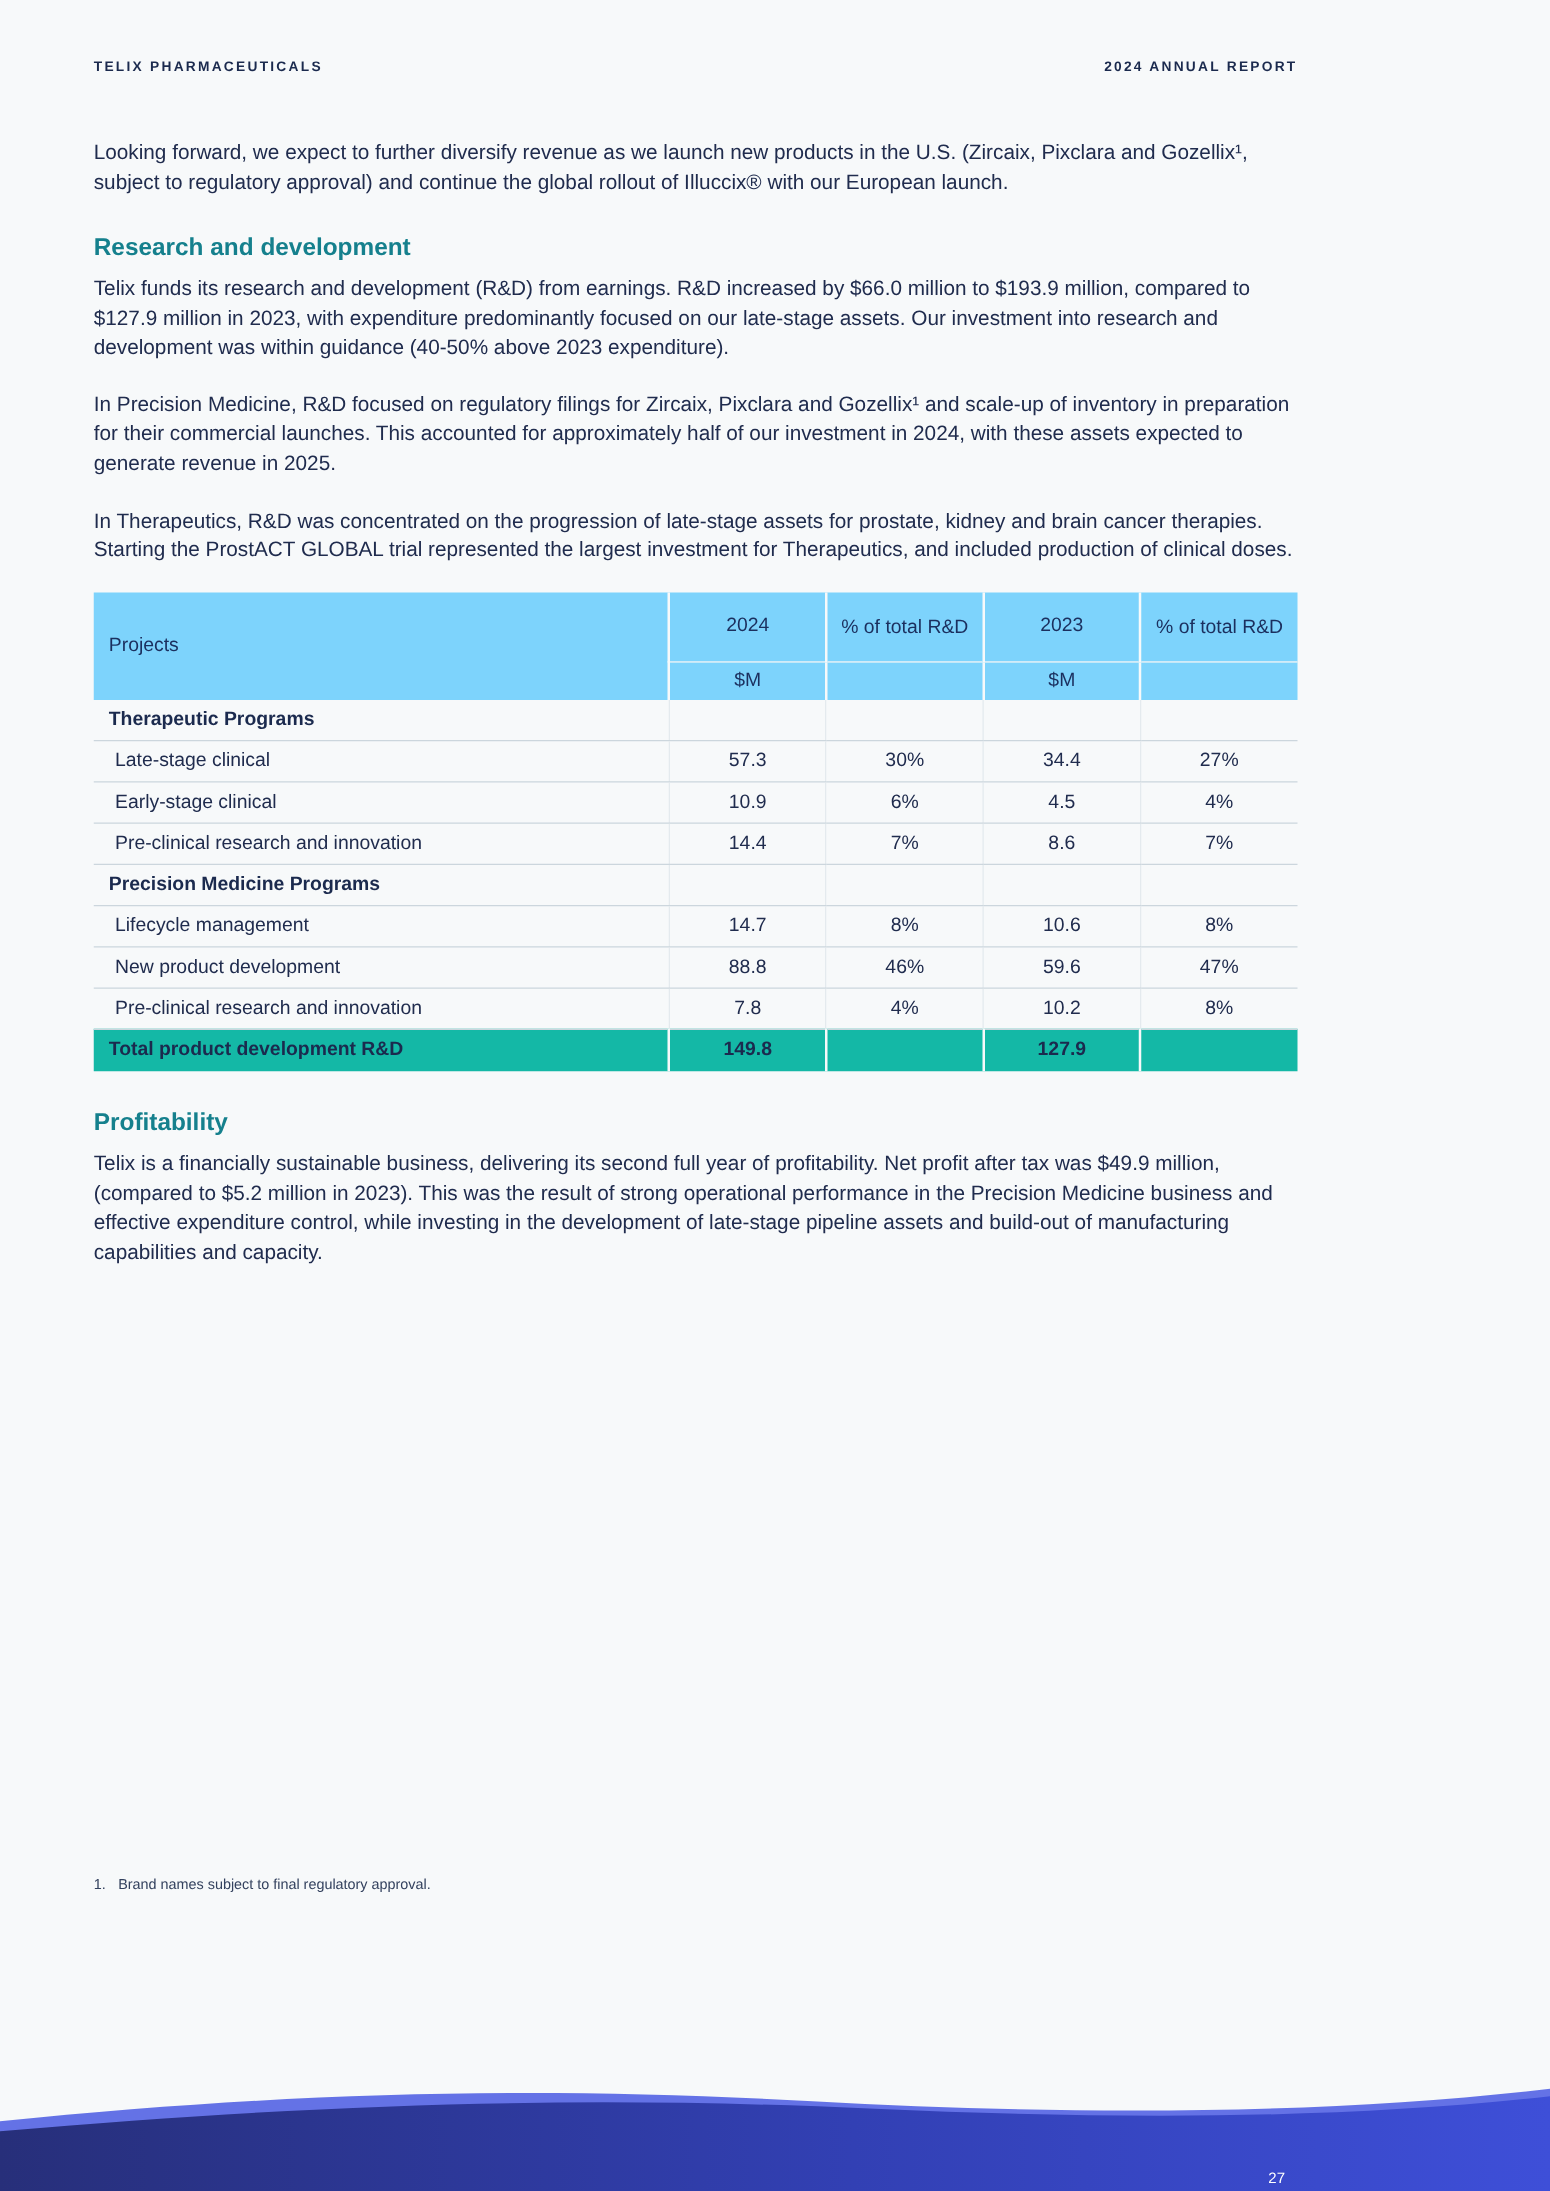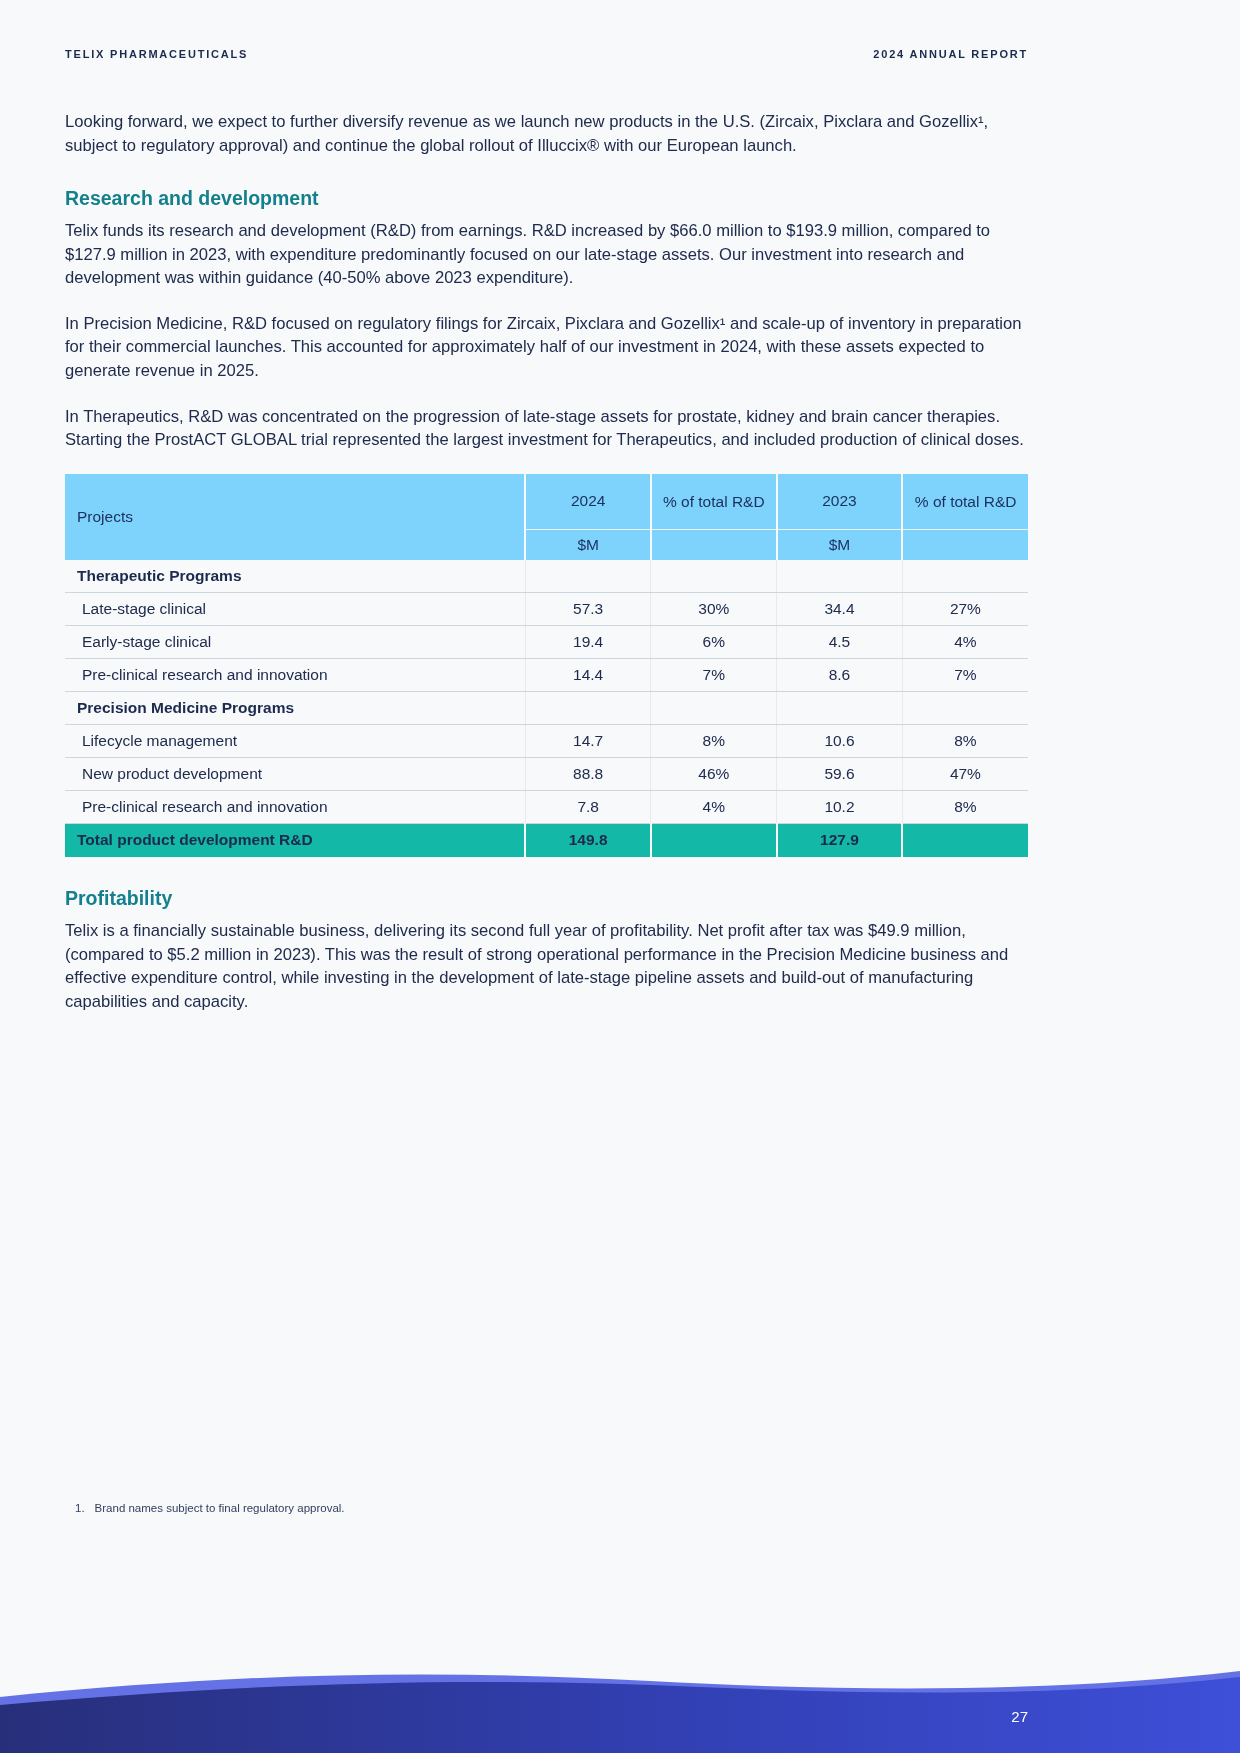--- a/index.html
+++ b/index.html
@@ -9,21 +9,21 @@
     width: 1240px;
     height: 1753px;
     margin: 0 auto;
     background: #f7f9fa;
     font-family: "Liberation Sans", sans-serif;
     color: #202c4e;
     overflow: hidden;
   }
   .content {
     position: absolute;
-    left: 65px;
+    left: 75px;
     top: 48px;
     width: 963px;
   }
   .report-header {
     display: flex;
     justify-content: space-between;
     align-items: baseline;
     font-size: 11px;
     font-weight: bold;
     letter-spacing: 1.8px;
@@ -110,22 +110,22 @@
   .footer-wave {
     position: absolute;
     left: 0;
     bottom: 0;
     width: 1240px;
     height: 92px;
   }
   .page-number {
     position: absolute;
     right: 212px;
-    bottom: 28px;
-    font-size: 15px;
+    bottom: 4px;
+    font-size: 12px;
     color: #ffffff;
     z-index: 2;
   }
 </style>
 </head>
 <body>
 
 <div class="page">
   <div class="content">
 
@@ -174,21 +174,21 @@
         </tr>
         <tr>
           <td class="c-label">Late-stage clinical</td>
           <td>57.3</td>
           <td>30%</td>
           <td>34.4</td>
           <td>27%</td>
         </tr>
         <tr>
           <td class="c-label">Early-stage clinical</td>
-          <td>19.4</td>
+          <td>10.9</td>
           <td>6%</td>
           <td>4.5</td>
           <td>4%</td>
         </tr>
         <tr>
           <td class="c-label">Pre-clinical research and innovation</td>
           <td>14.4</td>
           <td>7%</td>
           <td>8.6</td>
           <td>7%</td>

